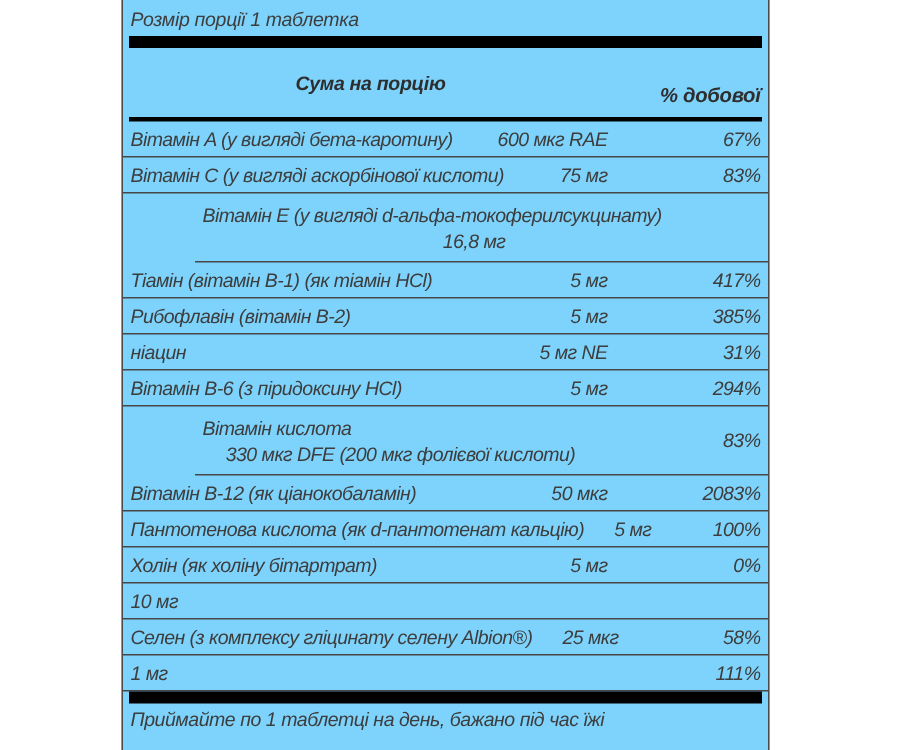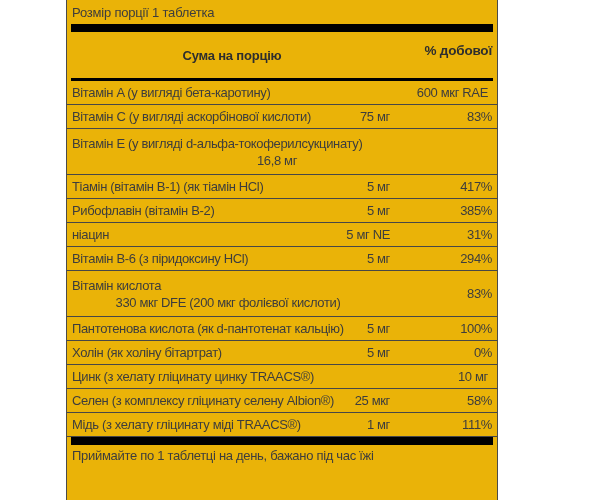--- a/index.html
+++ b/index.html
@@ -1,50 +1,50 @@
 <!DOCTYPE html>
 <html><head>
 <meta charset="utf-8">
 <style>
   html,body{margin:0;padding:0;}
   body{
     width:600px;height:500px;background:#ffffff;overflow:hidden;position:relative;
     font-family:"Liberation Sans", sans-serif;color:#3d3d3d;
   }
   .panel{
-    position:absolute;left:66px;top:0;width:432px;height:500px;box-sizing:border-box;
-    border-left:1px solid #4a4a4a;border-right:1px solid #4a4a4a;overflow:hidden;background:#eab308;
+    position:absolute;left:81px;top:0;width:432px;height:500px;box-sizing:border-box;
+    border-left:1px solid #4a4a4a;border-right:1px solid #4a4a4a;overflow:hidden;background:#7dd3fc;font-style:italic;
   }
   .serving-row{
     height:24px;box-sizing:border-box;padding:5px 5px 0 5px;
     font-size:13px;letter-spacing:-0.2px;white-space:nowrap;
   }
   .bar{margin:0 4px;background:#000;}
   .bar.thick{height:8px;}
   .bar.medium{height:3px;}
   .header-row{
     display:flex;align-items:stretch;height:46px;box-sizing:border-box;padding:0 5px;
   }
   .header-left{
     flex:1;display:flex;align-items:center;justify-content:center;
     font-weight:bold;font-size:13px;color:#2e2e2e;letter-spacing:-0.2px;
   }
   .header-right{
     width:100px;flex:none;text-align:right;font-weight:bold;font-size:13.5px;
-    line-height:17px;padding-top:10px;box-sizing:border-box;color:#2e2e2e;letter-spacing:-0.2px;
+    line-height:17px;padding-top:23px;box-sizing:border-box;color:#2e2e2e;letter-spacing:-0.2px;
   }
   .rows{}
   .row{
     display:flex;align-items:center;box-sizing:border-box;min-height:24px;
     padding:0 5px;border-bottom:1px solid #474747;font-size:13px;letter-spacing:-0.35px;
   }
-  .row.double{min-height:46px;}
+  .row.double{min-height:46px;margin-left:48px;}
   .cell-main{
     flex:1;min-width:0;display:flex;justify-content:space-between;align-items:baseline;
-    padding-right:4px;gap:4px;
+    padding-right:4px;gap:20px;
   }
   .row.double .cell-main{flex-direction:column;align-items:stretch;gap:2px;padding:3px 4px 3px 0;}
   .cell-name{white-space:nowrap;}
   .cell-amount{white-space:nowrap;}
   .row.double .cell-amount{text-align:center;padding-right:6px;}
   .cell-pct{width:98px;flex:none;text-align:right;white-space:nowrap;}
   .clipped-text{padding:3px 5px 0 5px;font-size:13px;letter-spacing:-0.3px;white-space:nowrap;}
 </style>
 </head>
 <body>
@@ -58,20 +58,21 @@
       <div>% добової</div>
     </div>
   </div>
   <div class="bar medium"></div>
   <div class="rows" id="rows">
   <div class="row">
     <div class="cell-main">
       <div class="cell-name">Вітамін A (у вигляді бета-каротину)</div>
       <div class="cell-amount">600 мкг RAE</div>
     </div>
+    <div class="cell-pct">67%</div>
   </div>
 
   <div class="row">
     <div class="cell-main">
       <div class="cell-name">Вітамін C (у вигляді аскорбінової кислоти)</div>
       <div class="cell-amount">75 мг</div>
     </div>
     <div class="cell-pct">83%</div>
   </div>
 
@@ -115,56 +116,61 @@
   </div>
 
   <div class="row double">
     <div class="cell-main">
       <div class="cell-name">Вітамін кислота</div>
       <div class="cell-amount">330 мкг DFE (200 мкг фолієвої кислоти)</div>
     </div>
     <div class="cell-pct">83%</div>
   </div>
 
+  <div class="row">
+    <div class="cell-main">
+      <div class="cell-name">Вітамін B-12 (як ціанокобаламін)</div>
+      <div class="cell-amount">50 мкг</div>
+    </div>
+    <div class="cell-pct">2083%</div>
+  </div>
 
 
   <div class="row">
     <div class="cell-main">
       <div class="cell-name">Пантотенова кислота (як d-пантотенат кальцію)</div>
       <div class="cell-amount">5 мг</div>
     </div>
     <div class="cell-pct">100%</div>
   </div>
 
   <div class="row">
     <div class="cell-main">
       <div class="cell-name">Холін (як холіну бітартрат)</div>
       <div class="cell-amount">5 мг</div>
     </div>
     <div class="cell-pct">0%</div>
   </div>
 
   <div class="row">
     <div class="cell-main">
-      <div class="cell-name">Цинк (з хелату гліцинату цинку TRAACS®)</div>
       <div class="cell-amount">10 мг</div>
     </div>
   </div>
 
   <div class="row">
     <div class="cell-main">
       <div class="cell-name">Селен (з комплексу гліцинату селену Albion®)</div>
       <div class="cell-amount">25 мкг</div>
     </div>
     <div class="cell-pct">58%</div>
   </div>
 
   <div class="row">
     <div class="cell-main">
-      <div class="cell-name">Мідь (з хелату гліцинату міді TRAACS®)</div>
       <div class="cell-amount">1 мг</div>
     </div>
     <div class="cell-pct">111%</div>
   </div>
 </div>
   <div class="bar thick"></div>
   <div class="clipped-text">Приймайте по 1 таблетці на день, бажано під час їжі</div>
 </div>
 
 </body></html>

